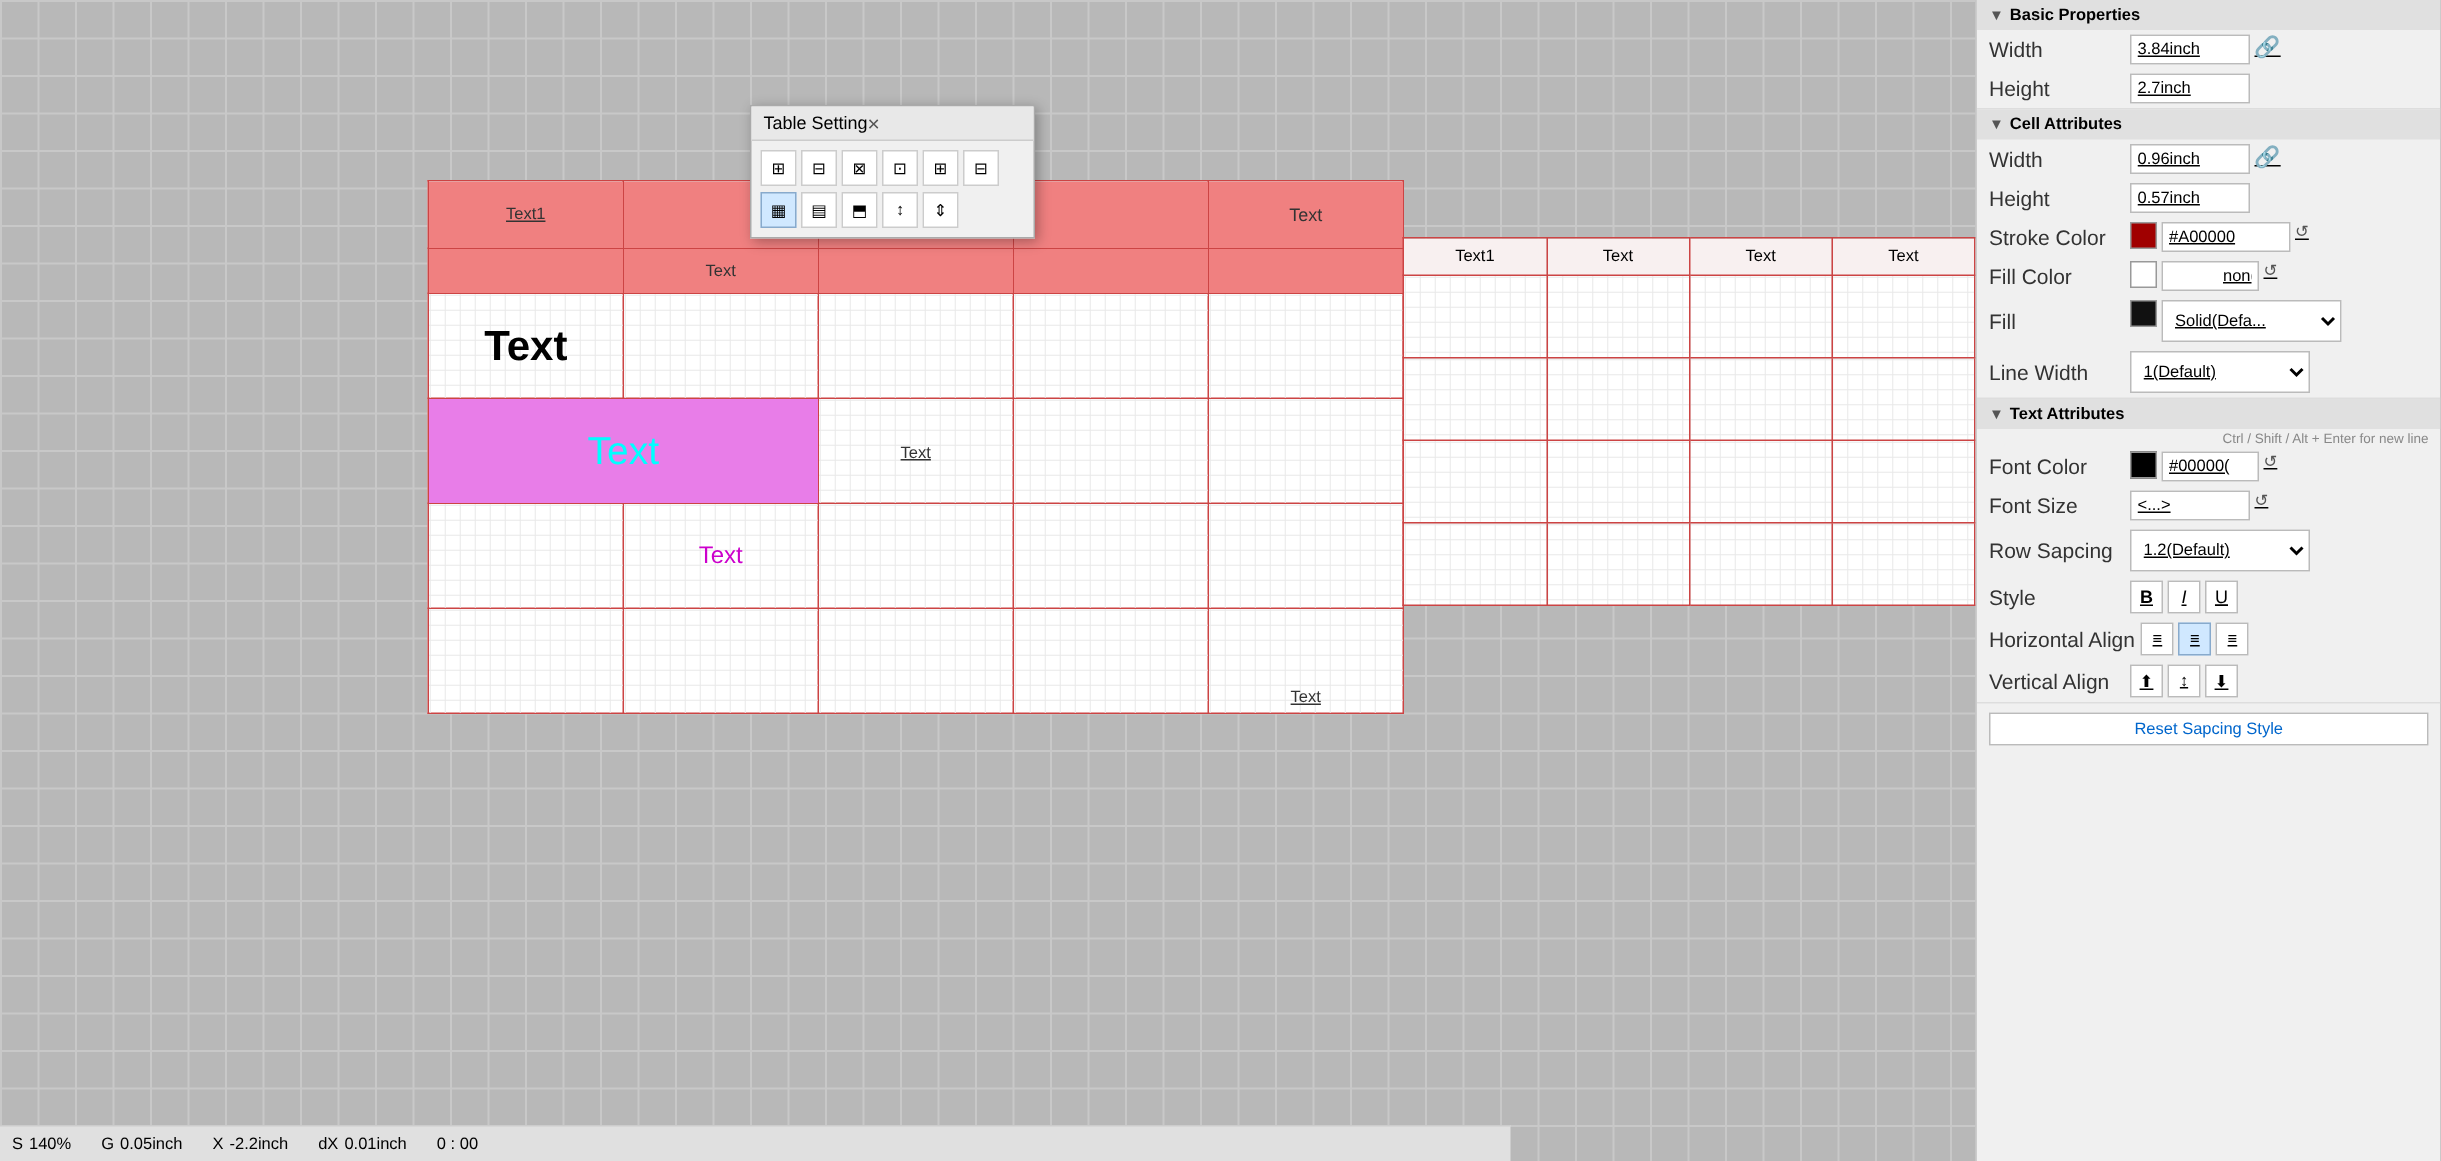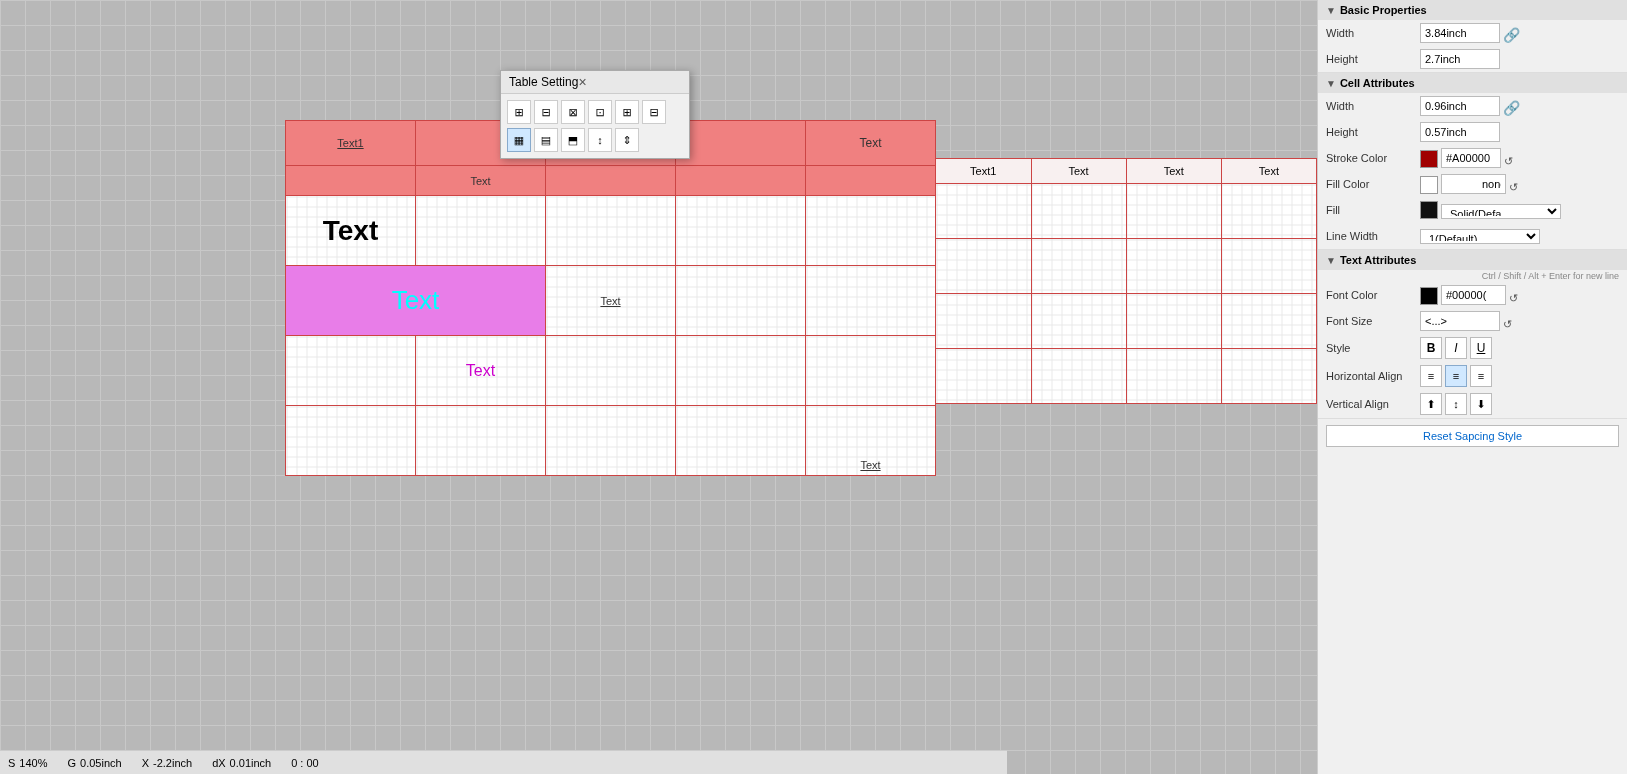--- a/index.html
+++ b/index.html
@@ -194,27 +194,28 @@
     .prop-row {
       display: flex;
       align-items: center;
       padding: 3px 8px;
       gap: 4px;
       min-height: 26px;
     }
     .prop-label {
       color: #333;
       min-width: 90px;
-      font-size: 11px;
+      font-size: 14px;
     }
     .prop-value {
       flex: 1;
       display: flex;
-      align-items: flex-end;
+      align-items: flex-start;
       gap: 3px;
+      text-decoration: underline;
     }
     .prop-input {
       background: #fff;
       border: 1px solid #bbb;
       padding: 2px 4px;
       font-size: 11px;
       width: 80px;
       height: 20px;
     }
     .link-icon {
@@ -231,21 +232,21 @@
     .refresh-icon {
       font-size: 11px;
       color: #555;
       cursor: pointer;
     }
     .dropdown-select {
       background: #fff;
       border: 1px solid #bbb;
       padding: 2px 4px;
       font-size: 11px;
-      height: 15px;
+      height: 28px;
       width: 120px;
     }
 
     
     .text-area-container {
       padding: 4px 8px;
     }
     .text-area {
       width: 100%;
       height: 55px;
@@ -495,21 +496,21 @@
     <div class="prop-row">
       <span class="prop-label">Height</span>
       <div class="prop-value">
         <input class="prop-input" value="0.57inch" style="">
       </div>
     </div>
     <div class="prop-row">
       <span class="prop-label">Stroke Color</span>
       <div class="prop-value">
         <span class="color-swatch" style="background:#A00000;"></span>
-        <input class="prop-input" style="width: 60px;" value="#A00000">
+        <input class="prop-input" style="width: 86px;" value="#A00000">
         <span class="refresh-icon">↺</span>
       </div>
     </div>
     <div class="prop-row">
       <span class="prop-label">Fill Color</span>
       <div class="prop-value">
         <span class="color-swatch" style="background:#fff;"></span>
         <input class="prop-input" style="width: 65px; padding-left: 40px;" value="none(D">
         <span class="refresh-icon">↺</span>
       </div>
@@ -546,20 +547,28 @@
         <span class="color-swatch" style="background:#000;"></span>
         <input class="prop-input" style="width: 65px;" value="#00000(">
         <span class="refresh-icon">↺</span>
       </div>
     </div>
     <div class="prop-row">
       <span class="prop-label">Font Size</span>
       <div class="prop-value">
         <input class="prop-input" style="width: 80px;" value="&lt;...&gt;">
         <span class="refresh-icon">↺</span>
+      </div>
+    </div>
+    <div class="prop-row">
+      <span class="prop-label">Row Sapcing</span>
+      <div class="prop-value">
+        <select class="dropdown-select">
+          <option>1.2(Default)</option>
+        </select>
       </div>
     </div>
     <div class="prop-row">
       <span class="prop-label">Style</span>
       <div class="prop-value">
         <button class="style-btn">
             <b>B</b>
           </button>
         <button class="style-btn">
             <i>I</i>

